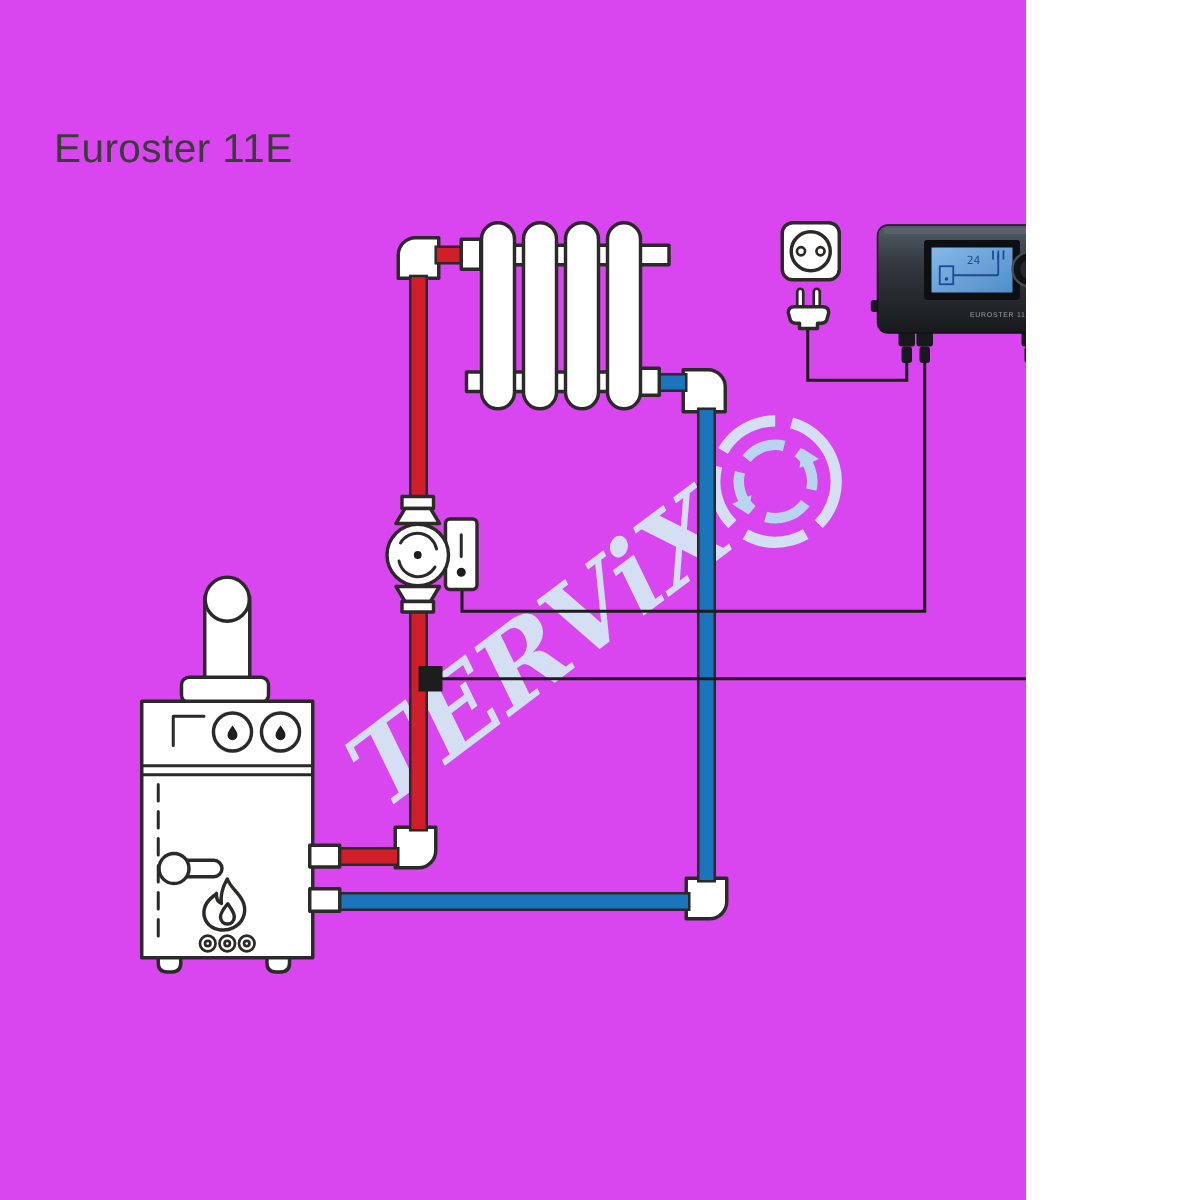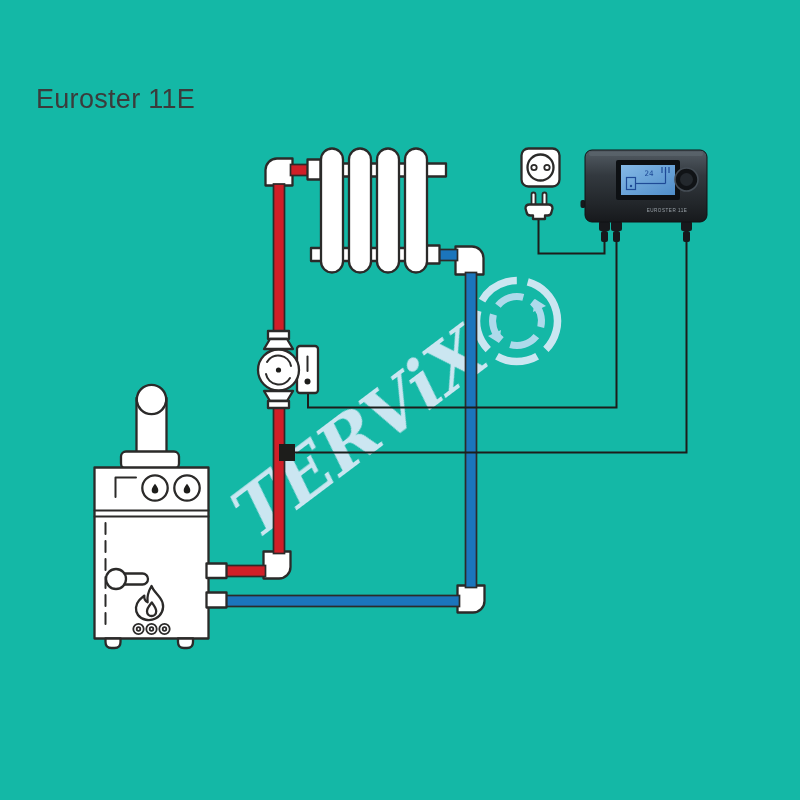--- a/index.html
+++ b/index.html
@@ -1,16 +1,16 @@
 <!DOCTYPE html>
 <html style="--title_color: #3b3b3b; --outline: #2b2a29; --wire: #1d1d1b; --pipe_red: #d01f28; --pipe_blue: #1b75bc; --lcd_line: #1e4a96; --watermark: #d5e8f5; --watermark2: #b7dcef;"><head>
 <meta charset="utf-8">
 <style>
   html,body{margin:0;padding:0;background:#ffffff;}
-  .stage{position:relative;width:800px;height:800px;background:#14b8a6;overflow:hidden;
+  .stage{position:relative;width:684px;height:800px;background:#d946ef;overflow:hidden;
          font-family:"Liberation Sans",sans-serif;}
   .page-title{position:absolute;left:36px;top:84px;font-size:27px;color:var(--title_color,#3b3b3b);
               letter-spacing:.3px;font-weight:500;}
   svg.diagram{position:absolute;left:0;top:0;}
   .ow{fill:#ffffff;stroke:var(--outline,#2b2a29);stroke-width:2.3;stroke-linejoin:round;}
   .ow-thin{fill:#ffffff;stroke:var(--outline,#2b2a29);stroke-width:1.8;stroke-linejoin:round;}
   .ln{fill:none;stroke:var(--outline,#2b2a29);stroke-width:2;stroke-linejoin:round;stroke-linecap:round;}
   .pipe-red{fill:var(--pipe_red,#d01f28);stroke:var(--outline,#2b2a29);stroke-width:1.7;}
   .pipe-blue{fill:var(--pipe_blue,#1b75bc);stroke:var(--outline,#2b2a29);stroke-width:1.7;}
   .wire{fill:none;stroke:var(--wire,#1d1d1b);stroke-width:2;stroke-linejoin:miter;}

